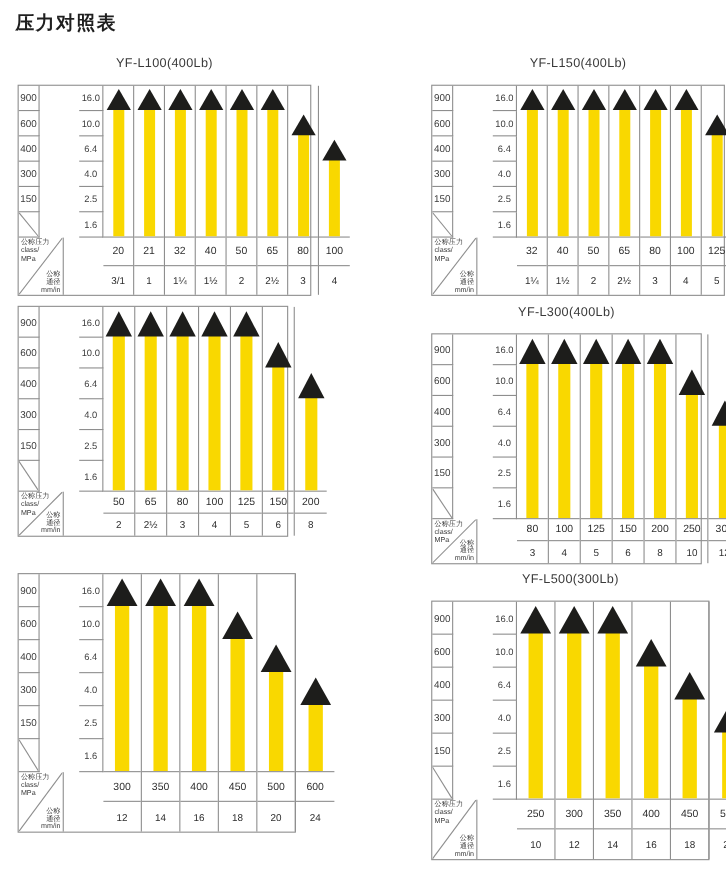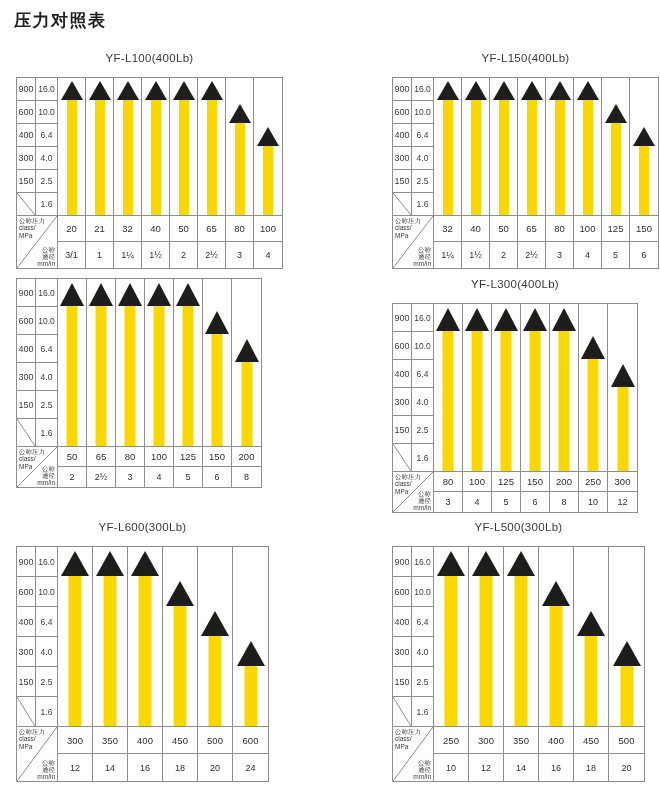--- a/index.html
+++ b/index.html
@@ -17,21 +17,21 @@
     position:absolute;left:14px;top:9px;
     font-size:17px;font-weight:700;color:#1F1F1F;letter-spacing:1.5px;
   }
   .chart-block{position:absolute;}
   .chart-title{
     text-align:center;height:18px;margin-bottom:7px;
     font-size:11.5px;font-weight:400;color:#3A3A3A;letter-spacing:0.3px;
   }
   .ctable{display:flex;border:1px solid var(--grid);width:100%;background:#fff;}
   .axis{flex:0 0 41px;display:flex;flex-direction:column;}
-  .arow{display:flex;}
+  .arow{display:flex;gap:36px;}
   .acell{
     border-right:1px solid var(--grid);border-bottom:1px solid var(--grid);
     display:flex;align-items:center;justify-content:center;
     font-size:9px;color:var(--text);position:relative;overflow:hidden;
   }
   .class-cell{width:19px;}
   .mpa-cell{width:22px;font-size:8.5px;}
   .corner{position:relative;border-right:1px solid var(--grid);width:41px;overflow:hidden;}
   .corner-p{
     position:absolute;top:1px;left:2px;
@@ -511,21 +511,20 @@
               <div class="bar" style="width: 11px; top: 82px;"></div>
               <div class="tri" style="border-left-width: 12.5px; border-right-width: 12.5px; border-bottom-width: 23px; top: 60px;"></div>
             </div>
             <div class="lbl mm" style="height: 20px;">300</div>
             <div class="lbl in" style="height: 20px;">12</div>
           </div>
         </div>
       </div>
     </section>
     <section class="chart-block" style="left: 16px; top: 521px; width: 253px;">
-      <h3 class="chart-title">YF-L600(300Lb)</h3>
       <div class="ctable" style="height: 236px;">
         <div class="axis">
           <div class="arow" style="height: 30px;">
             <div class="acell class-cell">900</div>
             <div class="acell mpa-cell">16.0</div>
           </div>
           <div class="arow" style="height: 30px;">
             <div class="acell class-cell">600</div>
             <div class="acell mpa-cell">10.0</div>
           </div>

